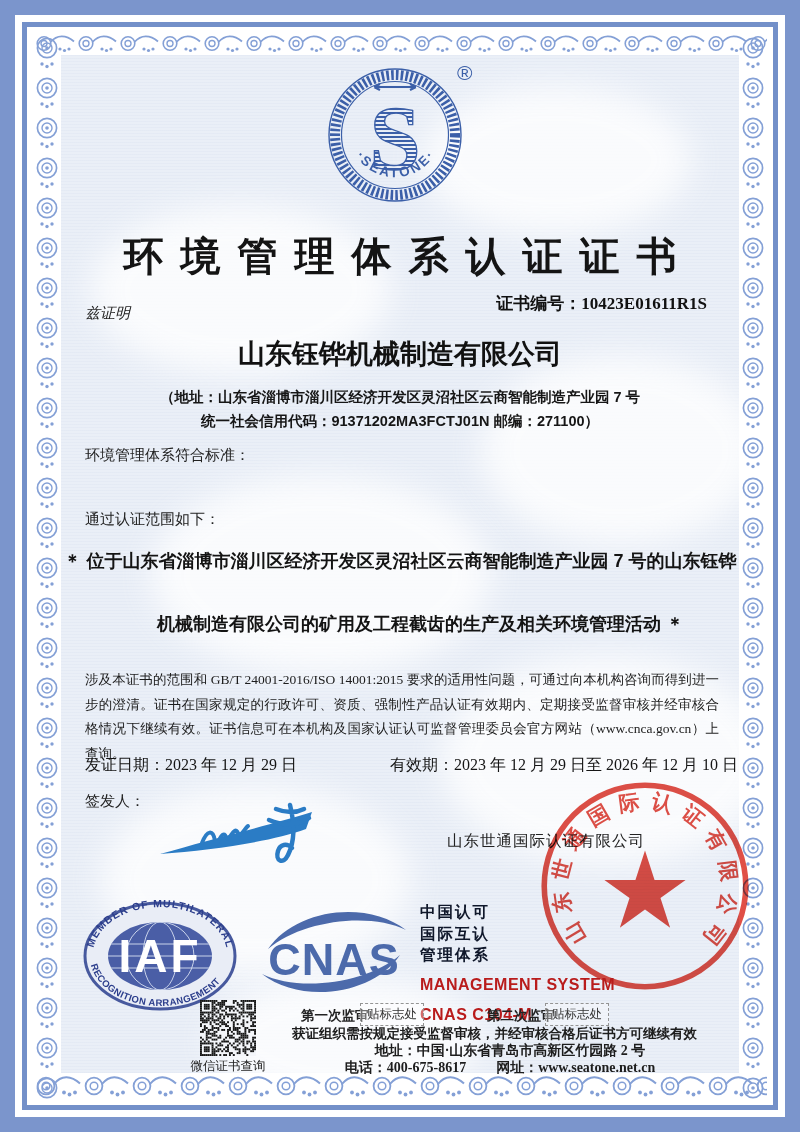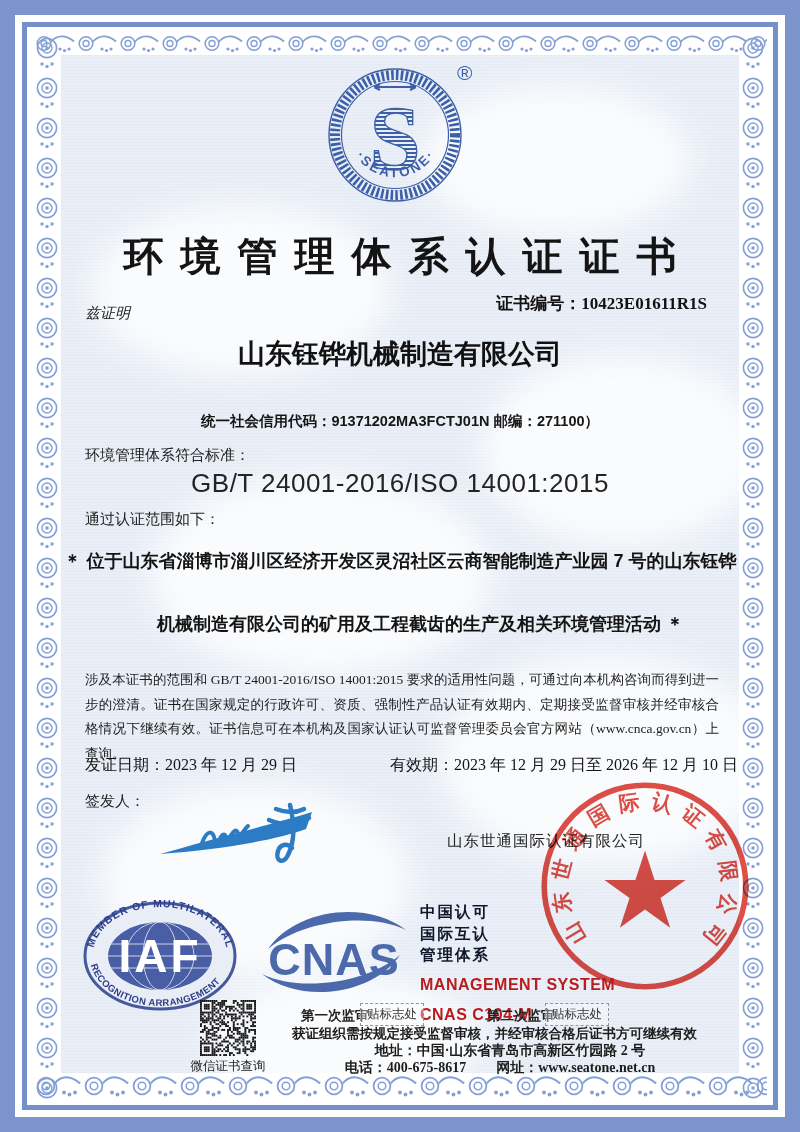--- a/index.html
+++ b/index.html
@@ -118,24 +118,24 @@
       <textPath href="#brandarc" startOffset="4">·SEATONE·</textPath>
     </text>
     <text x="139" y="20" font-size="21" fill="#3b5fa8" font-family="Liberation Sans, sans-serif">®</text>
   </svg>
 
   <div class="abs title song">环境管理体系认证证书</div>
   <div class="abs certno song"><span>证书编号：</span><span>10423E01611R1S</span></div>
 
   <div class="abs label15 song" style="left:85px;top:304px;font-style:italic;">兹证明</div>
   <div class="abs company hei">山东钰铧机械制造有限公司</div>
+  <div class="abs addr hei" style="top:388px;">（地址：山东省淄博市淄川区经济开发区灵沼社区云商智能制造产业园 7 号</div>
   <div class="abs addr hei" style="top:412px;">统一社会信用代码：91371202MA3FCTJ01N 邮编：271100）</div>
 
   <div class="abs label15 song" style="left:85px;top:446px;">环境管理体系符合标准：</div>
-  <div class="abs standard">GB/T 24001-2016/ISO 14001:2015</div>
   <div class="abs label15 song" style="left:85px;top:510px;">通过认证范围如下：</div>
   <div class="abs scope hei" style="top:549px;">＊ 位于山东省淄博市淄川区经济开发区灵沼社区云商智能制造产业园 7 号的山东钰铧</div>
   <div class="abs scope hei" style="top:612px;padding-left:41px;">机械制造有限公司的矿用及工程截齿的生产及相关环境管理活动 ＊</div>
 
   <div class="abs disclaimer song">涉及本证书的范围和 GB/T 24001-2016/ISO 14001:2015 要求的适用性问题，可通过向本机构咨询而得到进一步的澄清。证书在国家规定的行政许可、资质、强制性产品认证有效期内、定期接受监督审核并经审核合格情况下继续有效。证书信息可在本机构及国家认证认可监督管理委员会官方网站（www.cnca.gov.cn）上查询。</div>
 
   <div class="abs dateline song" style="left:85px;"><span>发证日期：</span><span>2023 年 12 月 29 日</span></div>
   <div class="abs dateline song" style="left:390px;"><span>有效期：</span><span>2023 年 12 月 29 日至 2026 年 12 月 10 日</span></div>
 
   <div class="abs label15 song" style="left:85px;top:792px;">签发人：</div>

